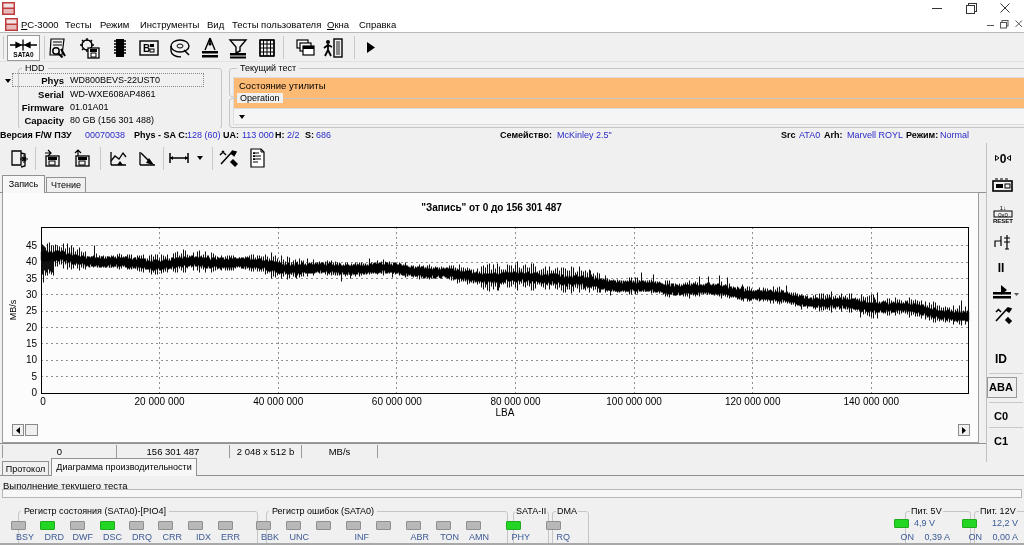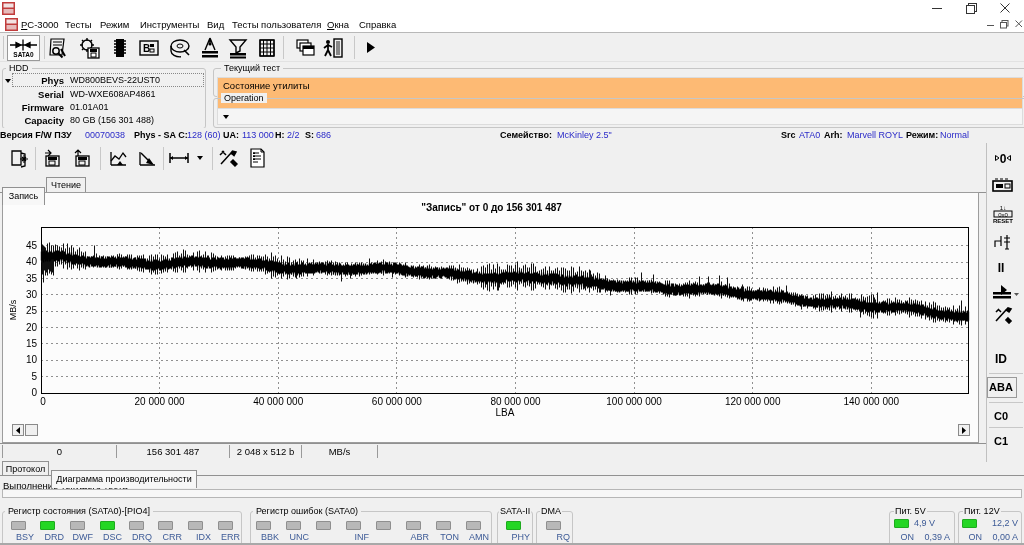--- a/index.html
+++ b/index.html
@@ -8,30 +8,30 @@
 .b { font-weight:bold; }
 .v { color:#2a2ac8; }
 #titlebar { left:0;top:0;width:1024px;height:17px;background:#fff; }
 #menubar { left:0;top:17px;width:1024px;height:15px;background:#fff; }
 #menuline { left:0;top:32px;width:1024px;height:1px;background:#b8b8b8; }
 #toolbar1 { left:0;top:33px;width:1024px;height:29px;background:#f0f0f0;border-bottom:1px solid #e2e2e2; }
 .tsep { position:absolute;top:3px;width:1px;height:23px;background:#c8c8c8; }
 #sata0btn { left:7px;top:2px;width:33px;height:26px;border:1px solid #999;background:#fdfdfd;text-align:center; }
 #sata0btn .lbl { font-size:6.5px;font-weight:bold;line-height:7px; }
 #infopanel { left:0;top:63px;width:1024px;height:65px;background:#f0f0f0; }
-.gbox { position:absolute;border:1px solid #c6c6c6;border-radius:3px; }
+.gbox { position:absolute;border:1px solid #c6c6c6;border-radius:3px;margin-left:16px; }
 .gboxlbl { position:absolute;top:-6px;left:7px;background:#f0f0f0;padding:0 3px;font-size:9px;white-space:nowrap; }
 .hlbl { position:absolute;font-weight:bold;text-align:right;width:60px;font-size:9.5px; }
 .hval { position:absolute;font-size:9px; }
 #statusline { left:0;top:128px;width:1024px;height:15px;background:#f0f0f0;font-size:9px; }
 #statusline span { white-space:nowrap; }
 #toolbar2 { left:0;top:143px;width:986px;height:31px;background:#f0f0f0; }
 #tabs1 { left:0;top:174px;width:986px;height:19px;background:#f0f0f0; }
 .tab { position:absolute;border:1px solid #919191;border-bottom:none;background:#f0f0f0;font-size:9px;text-align:center;white-space:nowrap; }
-.tabactive { background:#f7f7f7;z-index:2;margin-top:12px; }
+.tabactive { background:#f7f7f7;z-index:2; }
 #chartwrap { left:2px;top:192px;width:977px;height:251px;background:#fcfcfc;border:1px solid #9d9d9d; }
 #charttitle { left:0;top:9px;width:977px;text-align:center;font-weight:bold;font-size:10px; }
 #hscroll { left:9px;top:231px;width:959px;height:13px; }
 .sbtn { position:absolute;top:0;width:12px;height:12px;border:1px solid #8a8a8a;background:#f0f0f0; }
 .sbtn svg { display:block;margin:2px auto 0; }
 #statusbar { left:0;top:443px;width:1024px;height:15px;background:#f0f0f0;border-top:1px solid #909090; }
 .scell { position:absolute;top:1px;height:13px;border-right:1px solid #9a9a9a;text-align:center;font-size:9.5px;padding-top:1px; }
 #tabs2 { left:0;top:458px;width:1024px;height:18px;background:#f0f0f0; }
 #testlabel { left:3px;top:480px;font-size:9.5px; }
 #progress { left:2px;top:489px;width:1020px;height:9px;border:1px solid #b6b6b6;background:#f7f7f7; }

